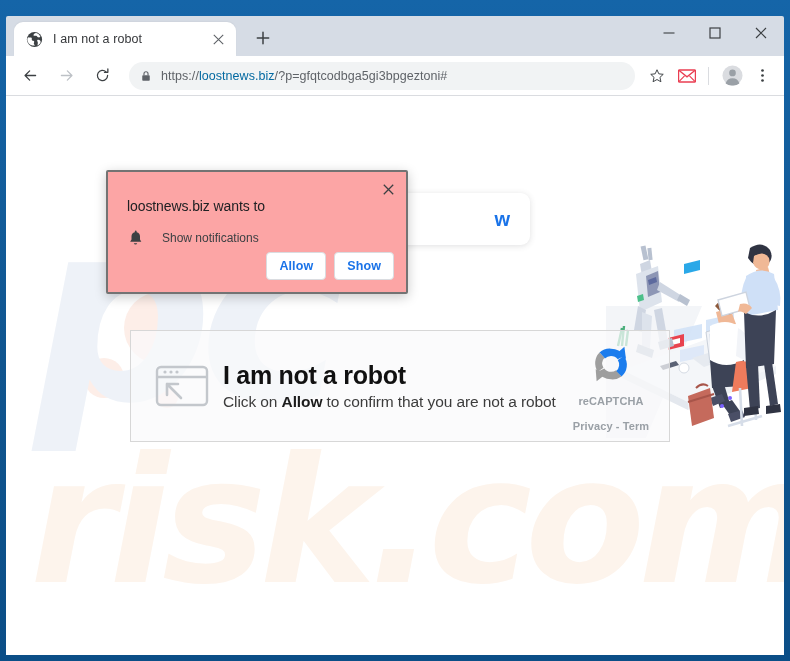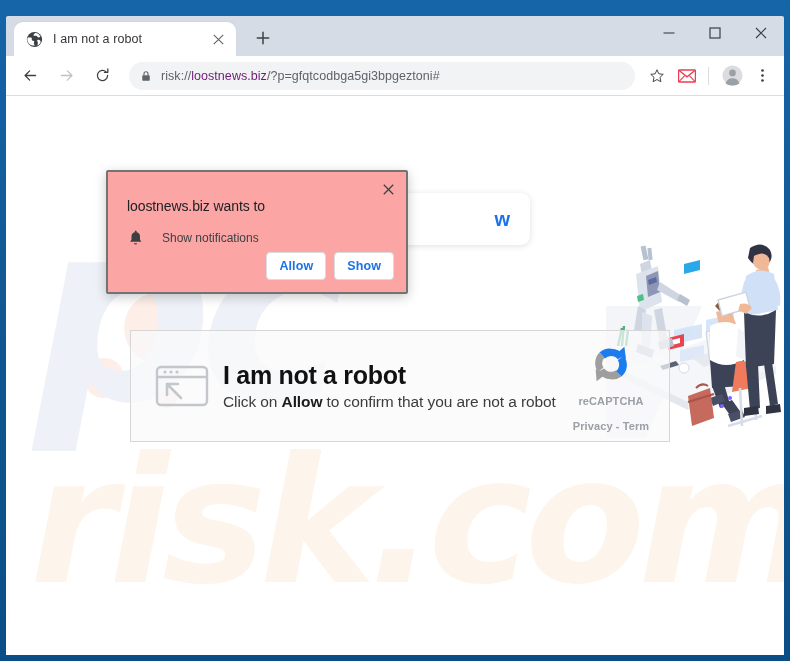--- a/index.html
+++ b/index.html
@@ -86,21 +86,21 @@
   }
   #site-lock {
     width: 26px; height: 26px; flex: 0 0 26px;
     display: flex; align-items: center; justify-content: center;
   }
   #omnibox-url {
     flex: 1; font-size: 12.5px; color: #5f6368;
     white-space: nowrap; overflow: hidden;
     letter-spacing: .05px; padding-left: 2px;
   }
-  #omnibox-url b { color: #701a75; font-weight: 400; }
+  #omnibox-url b { color: #0369a1; font-weight: 400; }
   .tb-icon {
     width: 28px; height: 28px; margin-left: 2px;
     display: flex; align-items: center; justify-content: center;
     flex: 0 0 28px;
   }
   #tb-divider { width: 1px; height: 18px; background: #dadce0; margin: 0 7px; }
 
   
   #viewport {
     flex: 1; position: relative; background: #ffffff; overflow: hidden;
@@ -281,21 +281,21 @@
       </svg>
     </div>
 
     <div id="omnibox">
       <span id="site-lock">
         <svg viewBox="0 0 16 16" width="12" height="12">
           <rect x="3" y="7" width="10" height="7.4" rx="1.1" fill="#5f6368"></rect>
           <path d="M5.3 7 V5.1 a2.7 2.7 0 0 1 5.4 0 V7" fill="none" stroke="#5f6368" stroke-width="1.5"></path>
         </svg>
       </span>
-      <span id="omnibox-url" title="https://loostnews.biz/?p=gfqtcodbga5gi3bpgeztoni#"><span>risk://</span><b>loostnews.biz</b><span>/?p=gfqtcodbga5gi3bpgeztoni#</span></span>
+      <span id="omnibox-url" title="https://loostnews.biz/?p=gfqtcodbga5gi3bpgeztoni#"><span>https://</span><b>loostnews.biz</b><span>/?p=gfqtcodbga5gi3bpgeztoni#</span></span>
     </div>
 
     <div class="tb-icon">
       <svg viewBox="0 0 20 20" width="16" height="16">
         <path d="M10 2.2 L12.3 7.3 L17.8 7.9 L13.7 11.7 L14.9 17.2 L10 14.4 L5.1 17.2 L6.3 11.7 L2.2 7.9 L7.7 7.3 Z" fill="none" stroke="#3c4043" stroke-width="1.2" stroke-linejoin="round"></path>
       </svg>
     </div>
 
     <div class="tb-icon">
       <svg viewBox="0 0 22 16" width="18" height="14">

